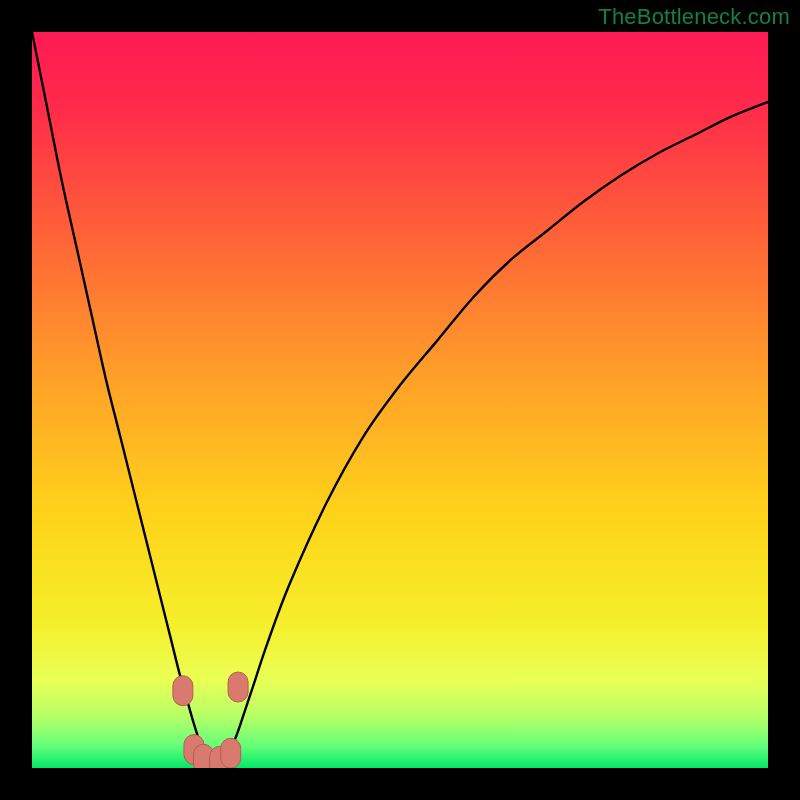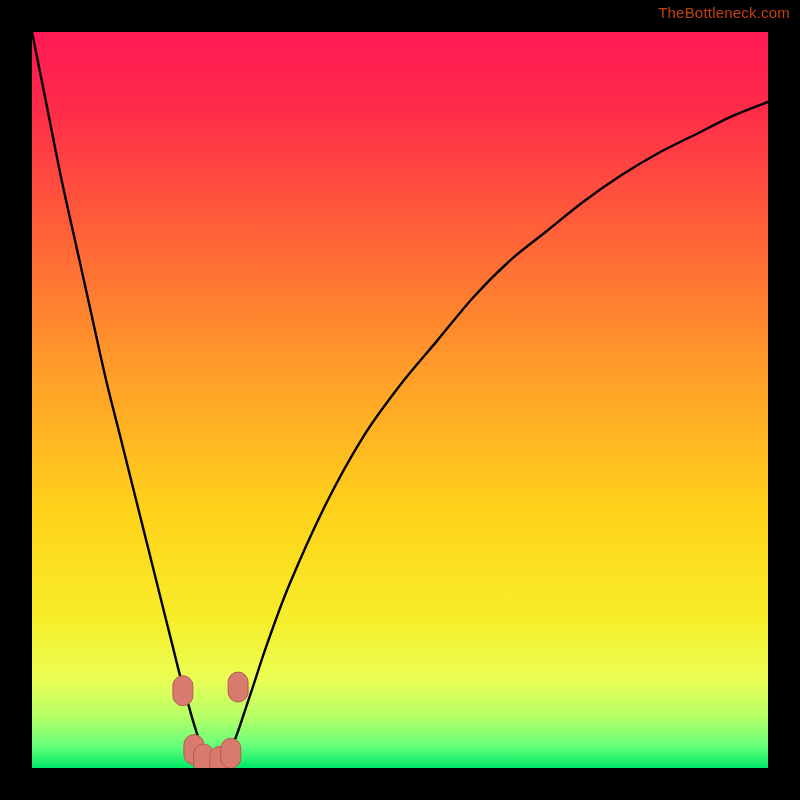--- a/index.html
+++ b/index.html
@@ -14,22 +14,22 @@
   .frame {
     position: absolute;
     left: 0; top: 0;
     width: 800px; height: 800px;
     background: #000;
   }
   .watermark {
     position: absolute;
     top: 4px;
     right: 10px;
-    color: #c2410c;
-    font-size: 15px;
+    color: #15803d;
+    font-size: 22px;
     font-weight: 500;
     letter-spacing: 0.2px;
     user-select: none;
   }
   .plot {
     position: absolute;
     left: 32px;
     top: 32px;
     width: 736px;
     height: 736px;

